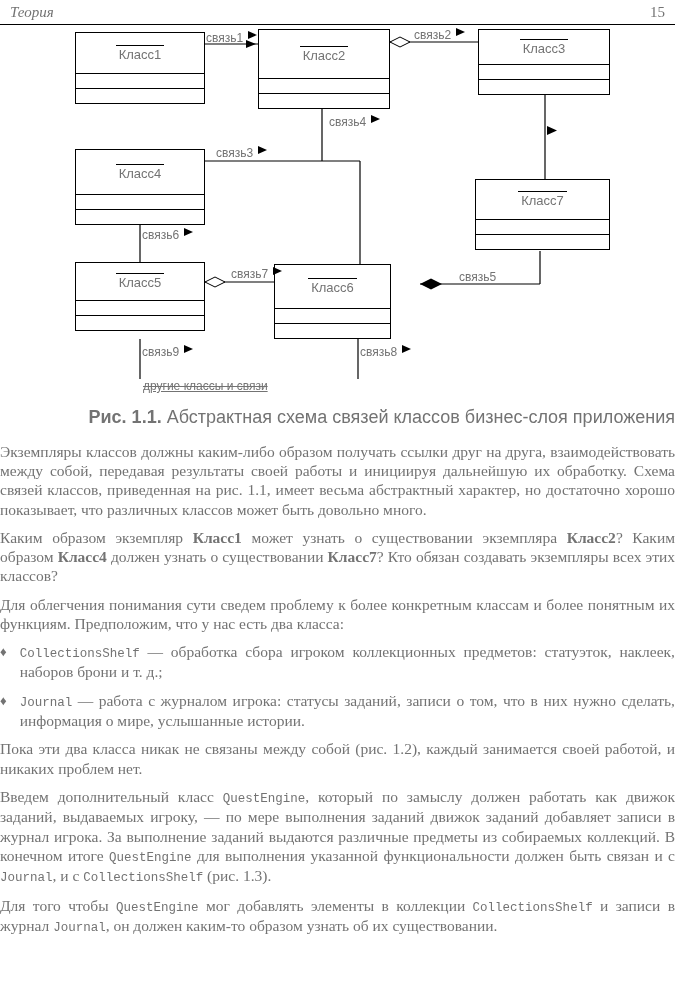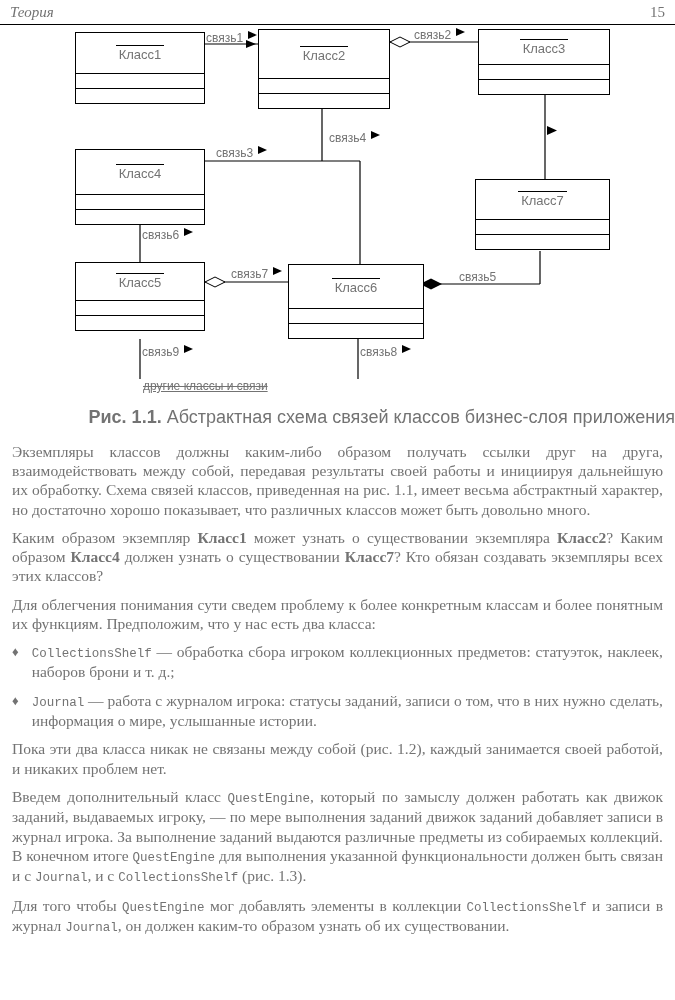--- a/index.html
+++ b/index.html
@@ -16,21 +16,21 @@
   .uml-title{flex:1;display:flex;align-items:center;justify-content:center;}
   .uml-name{font-size:13px;border-top:1px solid #000;padding:1px 3px 0 3px;}
   .uml-row{height:14px;border-top:1px solid #000;}
   .lbl{position:absolute;font-size:12px;display:flex;align-items:flex-start;gap:5px;white-space:nowrap;}
   .tri{width:0;height:0;border-left:9px solid #000;border-top:4.5px solid transparent;border-bottom:4.5px solid transparent;display:inline-block;}
   .note{position:absolute;font-size:12px;text-decoration:line-through underline;white-space:nowrap;}
   
   .caption{text-align:right;font-family:"Liberation Sans",sans-serif;font-size:18px;margin:0 0 14px 0;}
   .cap-b{font-weight:bold;}
   
-  #content{padding:0 12px;font-size:15.5px;line-height:1.24;text-align:justify;}
+  #content{padding:0 0;font-size:15.5px;line-height:1.24;text-align:justify;}
   .para{margin:0 0 9px 0;}
   .bullet{display:flex;gap:13px;}
   .marker{font-size:13px;padding-top:2px;}
   .btext{flex:1;text-align:justify;}
   .seg-b{font-weight:bold;}
   .seg-c{font-family:"Liberation Mono",monospace;font-size:12.5px;margin-top:44px;}
 </style>
 </head>
 <body>
 
@@ -99,41 +99,41 @@
       <div class="uml-row"></div>
       <div class="uml-row"></div>
     </div>
     <div class="uml" style="left:75px;top:235px;width:130px;height:69px">
       <div class="uml-title">
           <span class="uml-name">Класс5</span>
         </div>
       <div class="uml-row"></div>
       <div class="uml-row"></div>
     </div>
-    <div class="uml" style="left:288px;top:237px;width:136px;height:75px">
+    <div class="uml" style="left:274px;top:237px;width:117px;height:75px">
       <div class="uml-title">
           <span class="uml-name">Класс6</span>
         </div>
       <div class="uml-row"></div>
       <div class="uml-row"></div>
     </div>
 
     <span class="lbl" style="left:206px;top:4px">
         <span>связь1</span>
         <span class="tri"></span>
       </span>
     <span class="lbl" style="left:414px;top:1px">
         <span>связь2</span>
         <span class="tri"></span>
       </span>
     <span class="lbl" style="left:216px;top:119px">
         <span>связь3</span>
         <span class="tri"></span>
       </span>
-    <span class="lbl" style="left:329px;top:104px">
+    <span class="lbl" style="left:329px;top:88px">
         <span>связь4</span>
         <span class="tri"></span>
       </span>
     <span class="lbl" style="left:459px;top:243px">
         <span>связь5</span>
       </span>
     <span class="lbl" style="left:142px;top:201px">
         <span>связь6</span>
         <span class="tri"></span>
       </span>

